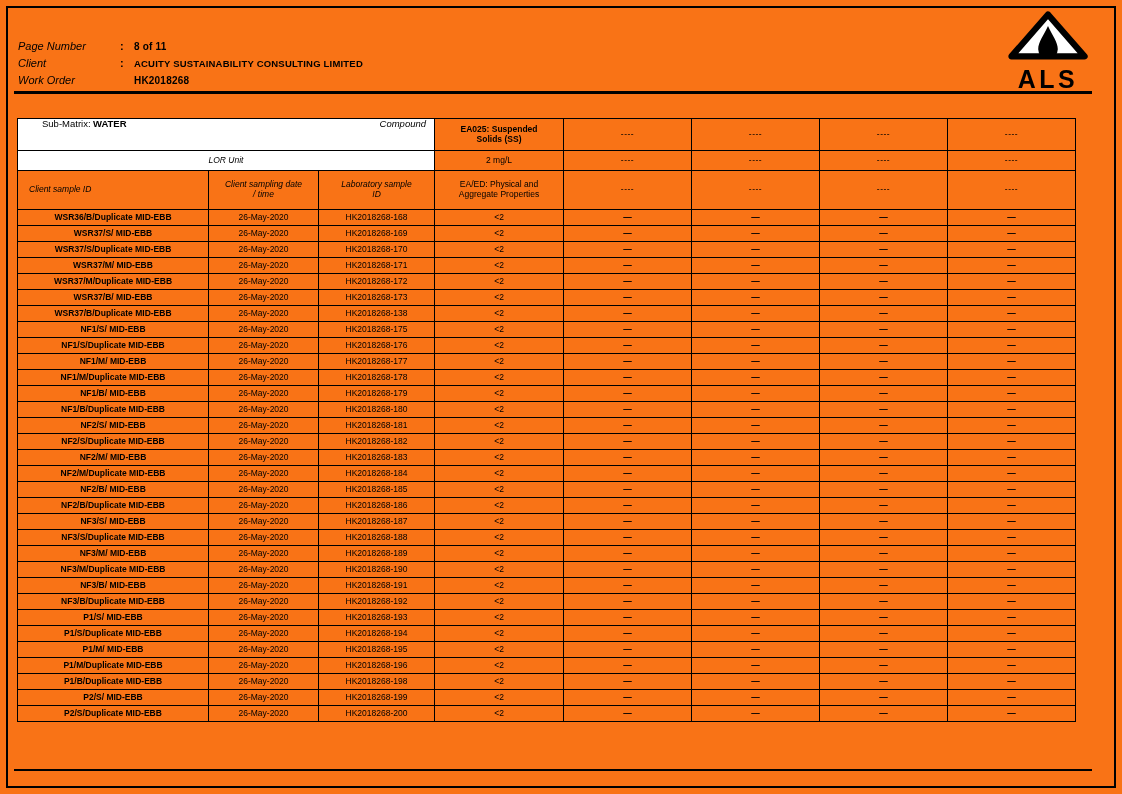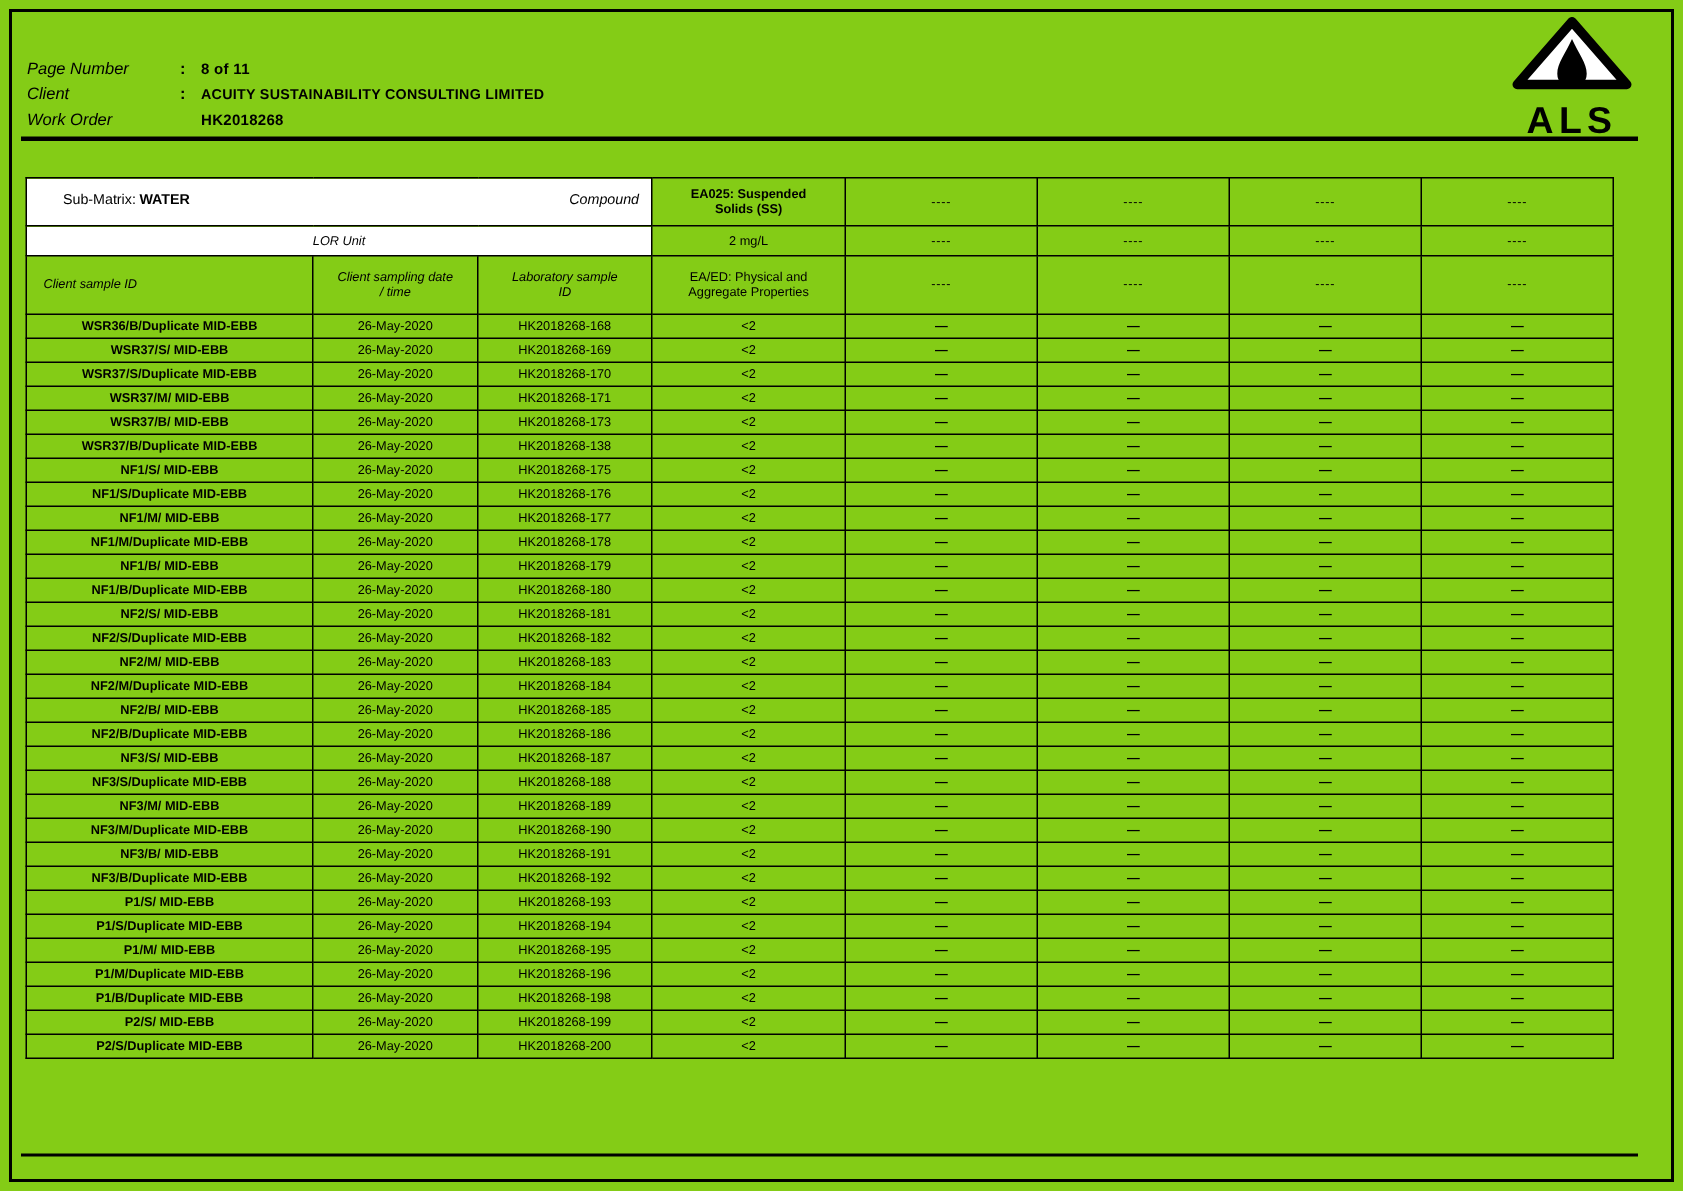--- a/index.html
+++ b/index.html
@@ -1,17 +1,17 @@
 <!DOCTYPE html>
 <html><head>
 <meta charset="utf-8">
 <style>
   * { margin:0; padding:0; box-sizing:border-box; }
   html,body { width:1122px; height:794px; background:#ffffff; font-family:"Liberation Sans", sans-serif; color:#000; }
-  .sheet { position:relative; width:1122px; height:794px; background:#84cc16; overflow:hidden; }
+  .sheet { position:relative; width:1122px; height:794px; background:#f97316; overflow:hidden; }
   .frame { position:absolute; inset:6px; border:2px solid #000; pointer-events:none; }
 
   
   .header-fields { position:absolute; left:18px; top:38px; font-size:11px; }
   .field-row { display:grid; grid-template-columns:102px 14px auto; line-height:16px; align-items:baseline; }
   .field-label { font-style:italic; font-size:11px; }
   .field-colon { font-weight:bold; }
   .field-value { font-weight:bold; font-size:10px; letter-spacing:0.2px; }
   .logo { position:absolute; right:24px; top:10px; width:100px; height:82px;text-align:center; }
 
@@ -20,21 +20,21 @@
 
   
   .table-wrap { position:absolute; left:17px; top:118px; }
   table.report { border-collapse:collapse; table-layout:fixed; width:1058px; }
   table.report td { border:1px solid #000; padding:0 2px; text-align:center; vertical-align:middle; font-size:8.5px; line-height:1.15; height:16px; overflow:hidden; white-space:nowrap; }
   td.nob { border:none; background:#fff; }
   tr.rowA td { height:32px; }
   tr.rowB td { height:20px; }
   tr.rowC td { height:39px; }
 
-  .rowA-flex { display:flex; justify-content:space-between; align-items:center; height:100%; padding:0 6px 0 22px; }
+  .rowA-flex { display:flex; justify-content:space-between; height:100%; padding:0 6px 0 22px; }
   .sm-label { font-size:9.5px; }
   .sm-value { font-size:9.5px; font-weight:bold; }
   .meta-right { font-style:italic; font-size:9.5px; }
   .lor-cell { text-align:right; font-style:italic; font-size:9.5px; padding-right:6px; }
 
   .compound-hdr { font-weight:bold; font-size:9px; white-space:pre-line !important; }
   .lor-val { font-size:9px;margin-top:18px; }
   .hdr-dash { font-size:9px; letter-spacing:0.5px; }
   .col-hdr { font-style:italic; font-size:9px; white-space:pre-line !important; }
   .col-hdr.left { text-align:left; padding-left:11px; }
@@ -164,20 +164,30 @@
             <td class="c-id">WSR37/M/ MID-EBB</td>
             <td class="c-date">26-May-2020</td>
             <td class="c-lab">HK2018268-171</td>
             <td class="c-val">&lt;2</td>
             <td class="c-dash">—</td>
             <td class="c-dash">—</td>
             <td class="c-dash">—</td>
             <td class="c-dash">—</td>
           </tr>
           <tr>
+            <td class="c-id">WSR37/M/Duplicate MID-EBB</td>
+            <td class="c-date">26-May-2020</td>
+            <td class="c-lab">HK2018268-172</td>
+            <td class="c-val">&lt;2</td>
+            <td class="c-dash">—</td>
+            <td class="c-dash">—</td>
+            <td class="c-dash">—</td>
+            <td class="c-dash">—</td>
+          </tr>
+          <tr>
             <td class="c-id">WSR37/B/ MID-EBB</td>
             <td class="c-date">26-May-2020</td>
             <td class="c-lab">HK2018268-173</td>
             <td class="c-val">&lt;2</td>
             <td class="c-dash">—</td>
             <td class="c-dash">—</td>
             <td class="c-dash">—</td>
             <td class="c-dash">—</td>
           </tr>
           <tr>

